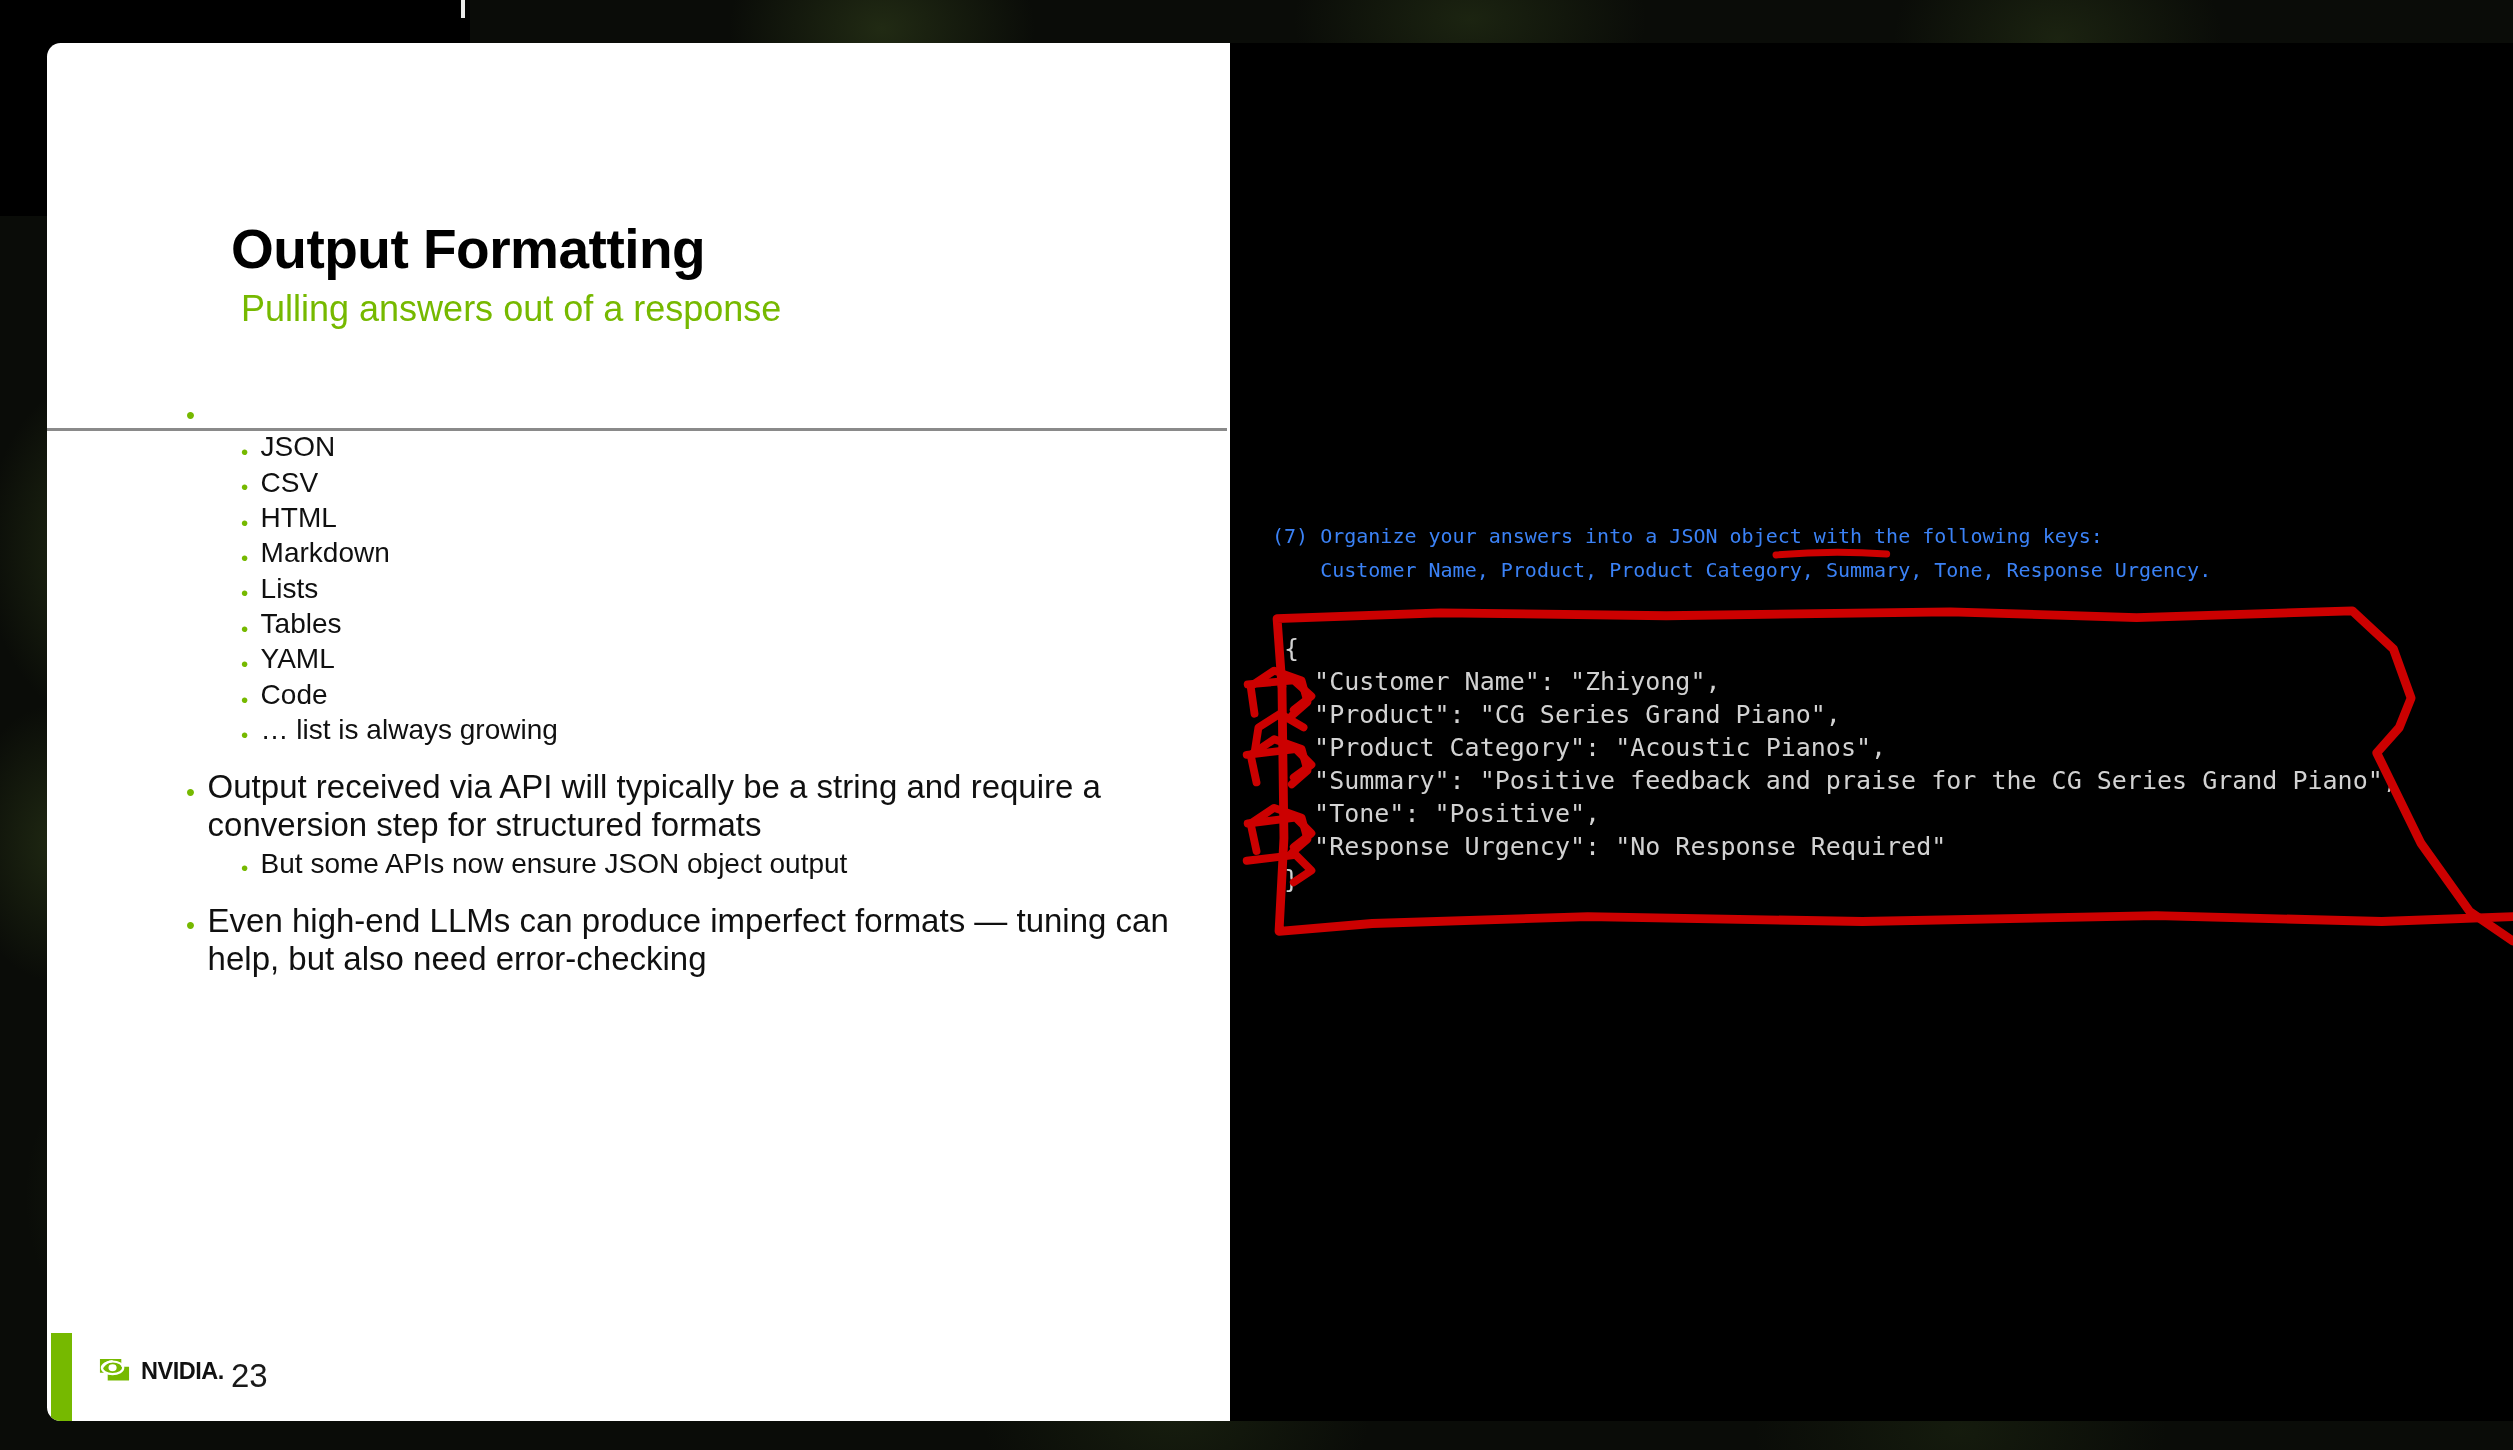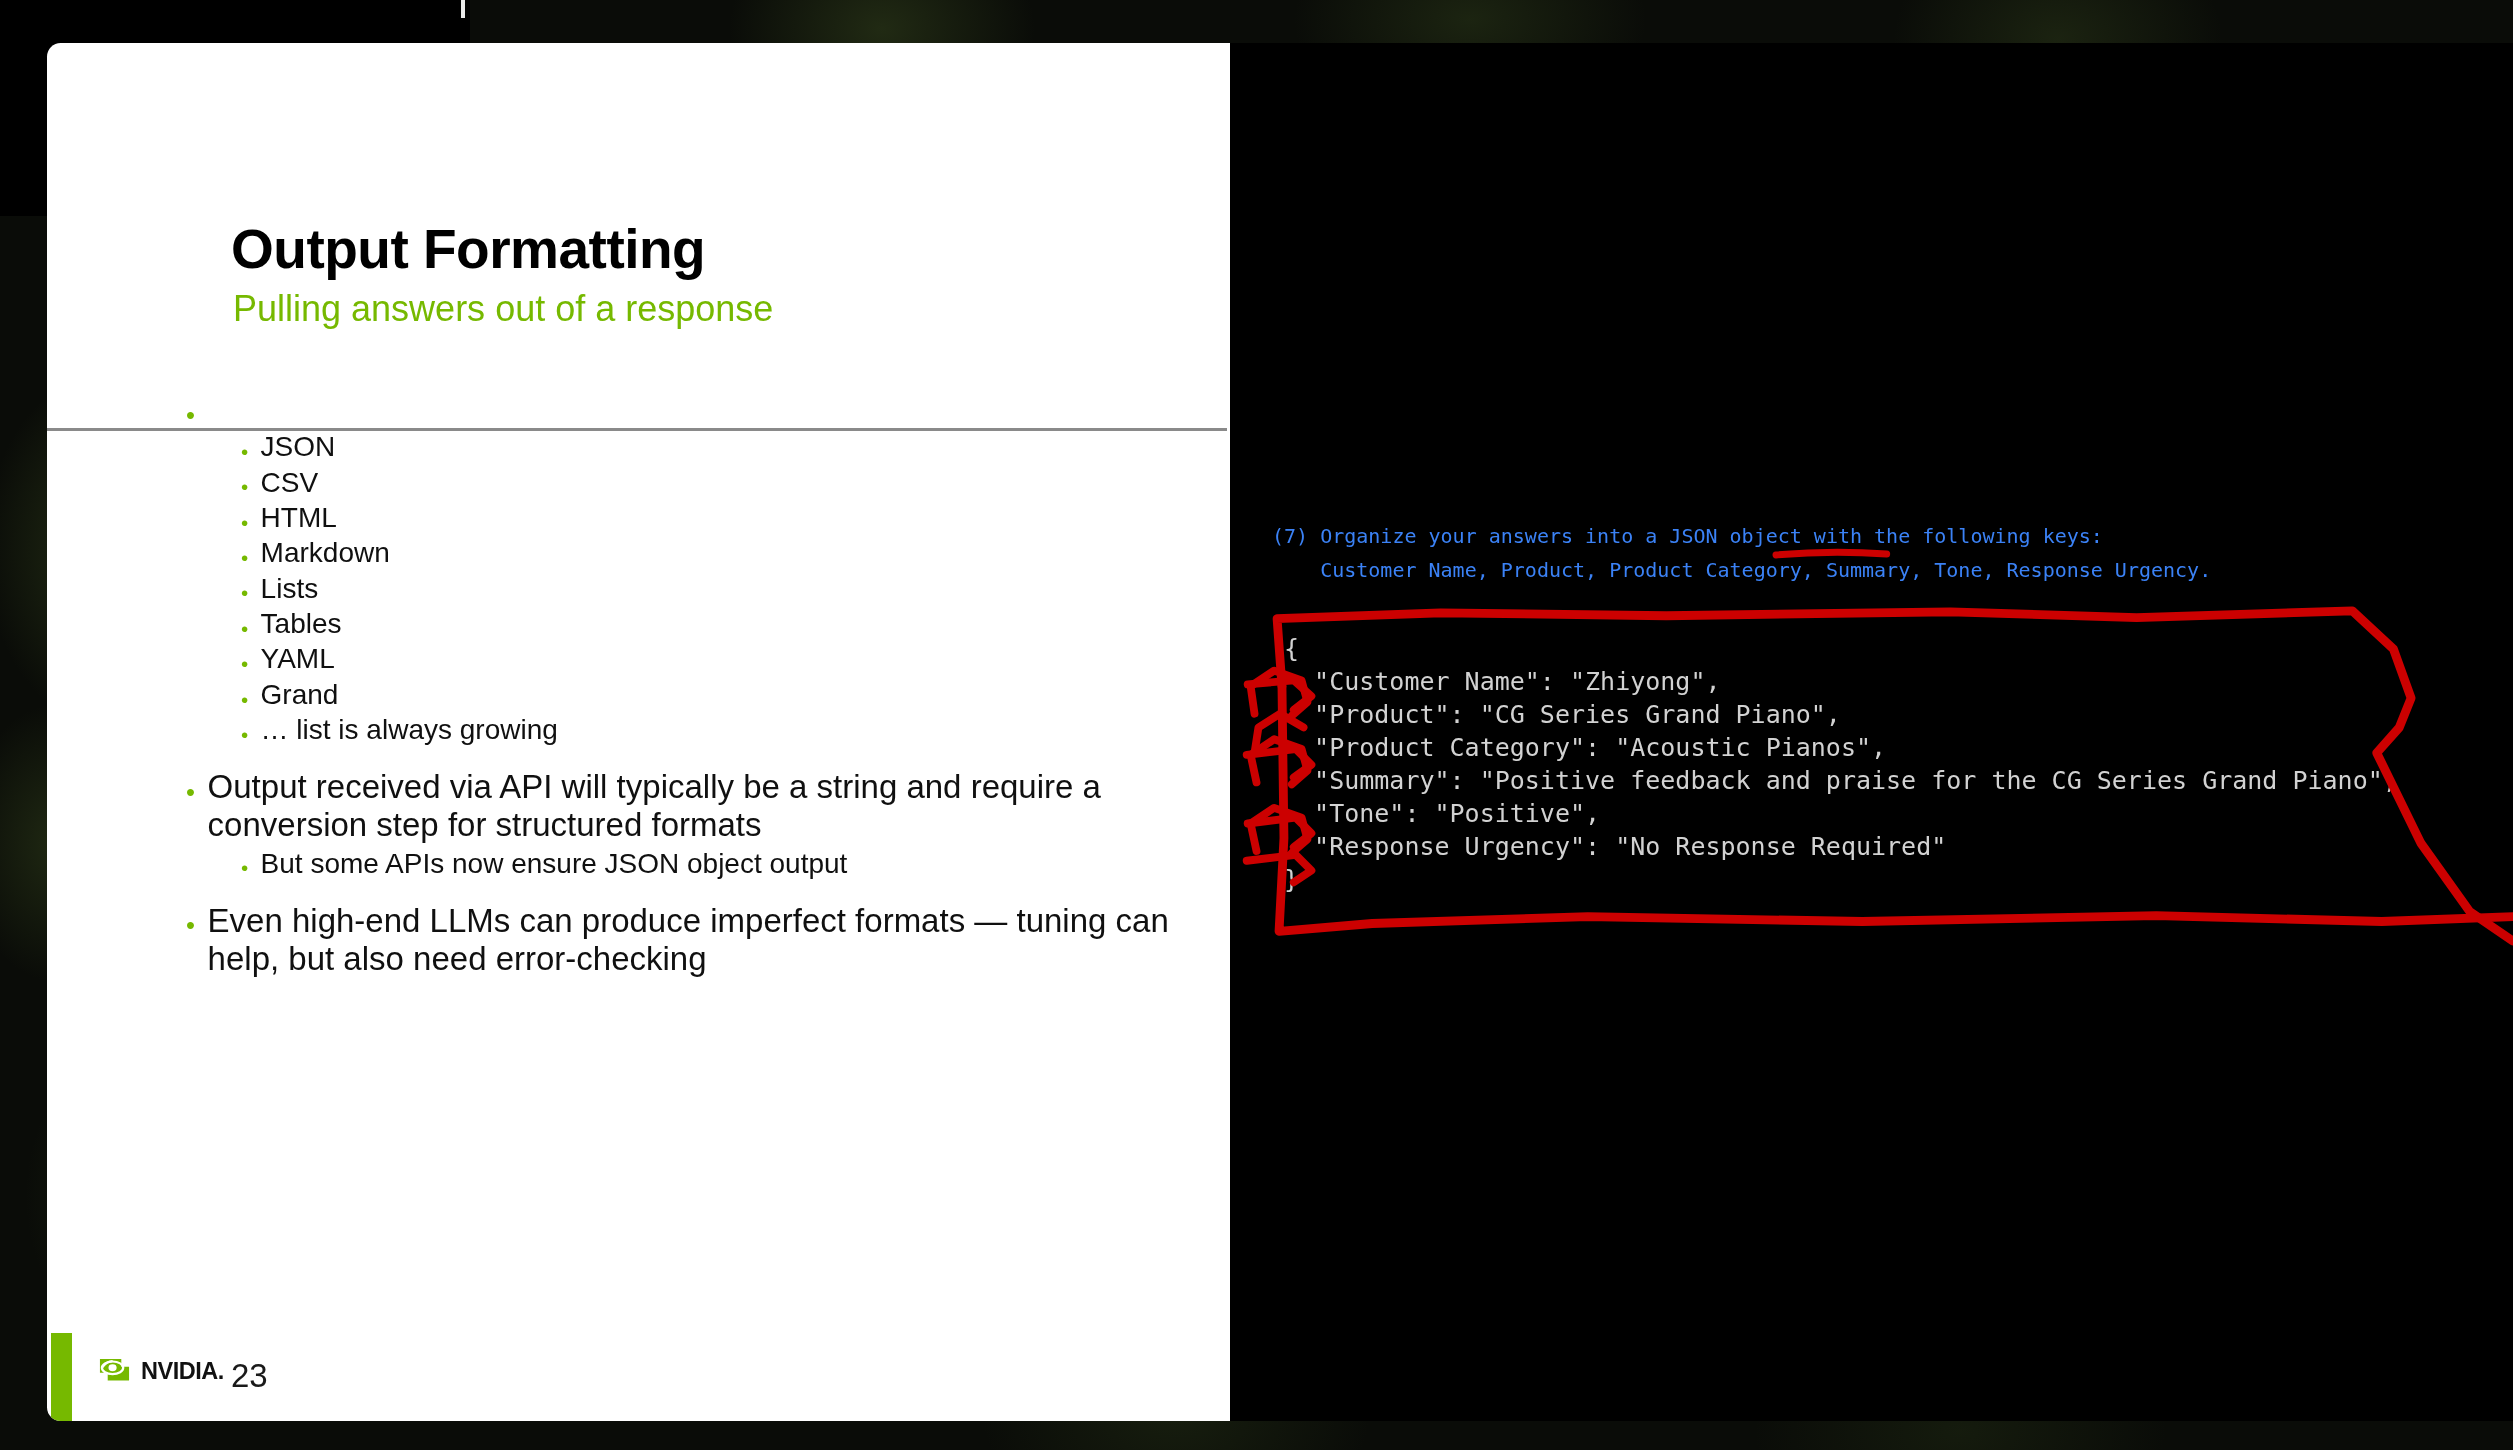--- a/index.html
+++ b/index.html
@@ -49,21 +49,21 @@
     overflow:hidden;
     padding-left:6px;
   }
 
   .slide-title {
     position:absolute; left:184px; top:174px;
     font-size:55px; font-weight:bold; color:#000000;
     letter-spacing:-0.5px;
   }
   .slide-subtitle {
-    position:absolute; left:186px; top:245px;
+    position:absolute; left:194px; top:245px;
     font-size:36px; color:#76b900; font-weight:400;
   }
   .divider {
     position:absolute; left:0px; top:385px;
     width:1180px; height:2.9px; background:#8a8a8a;
   }
 
   
   .body {
     position:absolute; left:139px; top:348px; width:1019px;
@@ -177,21 +177,21 @@
       <div class="b2">
         <span class="dot">•</span>
         <span class="txt">Tables</span>
       </div>
       <div class="b2">
         <span class="dot">•</span>
         <span class="txt">YAML</span>
       </div>
       <div class="b2">
         <span class="dot">•</span>
-        <span class="txt">Grand</span>
+        <span class="txt">Code</span>
       </div>
       <div class="b2">
         <span class="dot">•</span>
         <span class="txt">… list is always growing</span>
       </div>
 
       <div class="gap"></div>
 
       <div class="b1">
         <span class="dot">•</span>

